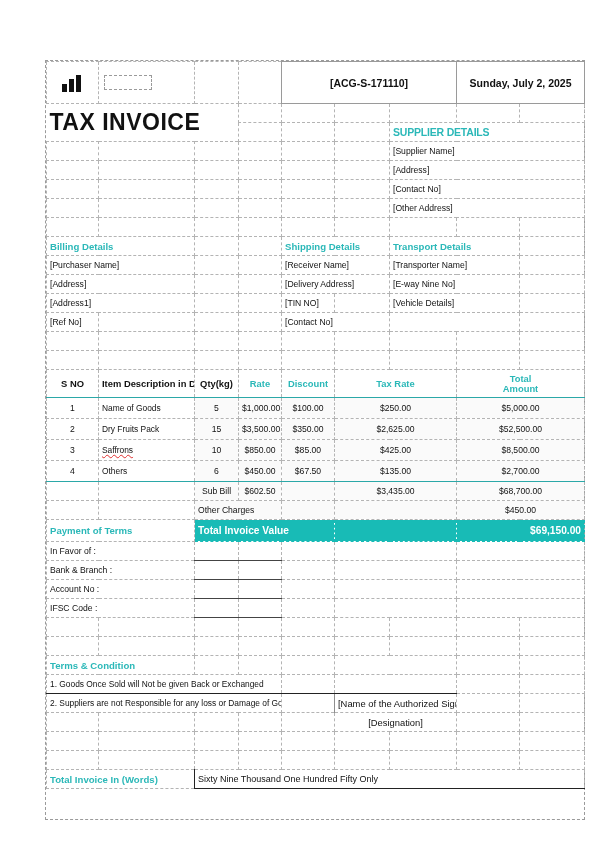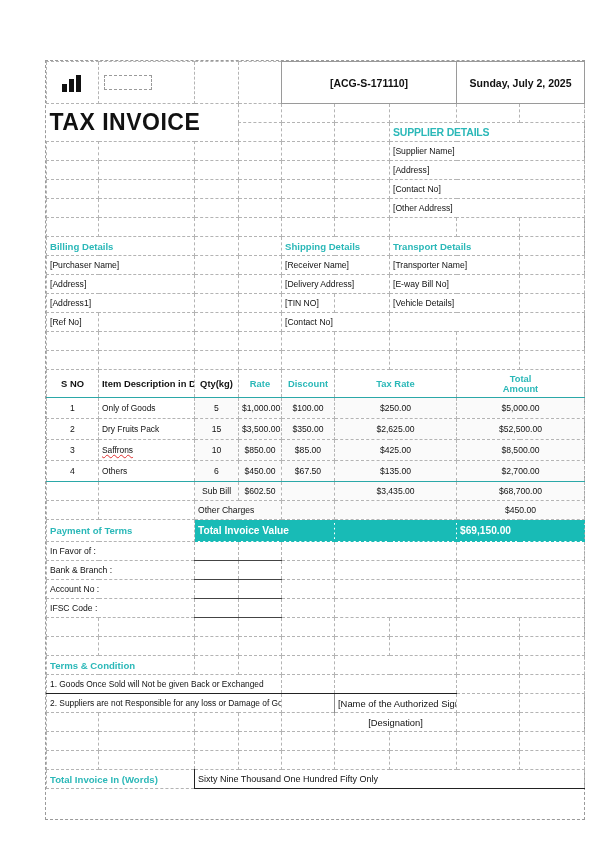--- a/index.html
+++ b/index.html
@@ -31,21 +31,21 @@
   table.grid td{
     border:1px dashed #b4b4b4;
     padding:0 3px;
     height:19px;
     vertical-align:middle;
     overflow:hidden;
     white-space:nowrap;
     box-sizing:border-box;
   }
   .c{text-align:center;}
-  .r{text-align:left;}
+  .r{text-align:right;}
   .l{text-align:left;}
   .nb{border:none !important;margin-top:43px;}
   .solid-all{border:1px solid #9a9a9a !important;}
   .fld-underline{border-bottom:1px solid #444 !important;}
   .blk-bottom{border-bottom:1px solid #222 !important;}
   .teal-bot{border-bottom:1.4px solid #2BA8A8 !important;}
   .tealfill{background:#18BBB6;color:#fff;font-weight:bold;border-color:#18BBB6 !important;}
   .gryfill{background:#fafafa;}
 
   .title-cell{
@@ -210,21 +210,21 @@
         <td></td>
         <td colspan="2" class="cellval">[Receiver Name]</td>
         <td colspan="2" class="cellval">[Transporter Name]</td>
         <td></td>
       </tr>
       <tr>
         <td colspan="2" class="cellval">[Address]</td>
         <td></td>
         <td></td>
         <td colspan="2" class="cellval">[Delivery Address]</td>
-        <td colspan="2" class="cellval">[E-way Bill No]</td>
+        <td colspan="2" class="cellval">[E-way Nine No]</td>
         <td></td>
       </tr>
       <tr>
         <td colspan="2" class="cellval">[Address1]</td>
         <td></td>
         <td></td>
         <td class="cellval">[TIN NO]</td>
         <td></td>
         <td colspan="2" class="cellval">[Vehicle Details]</td>
         <td></td>
@@ -270,21 +270,21 @@
         <td class="c col-head-teal teal-bot">Discount</td>
         <td colspan="2" class="c col-head-teal teal-bot">Tax Rate</td>
         <td colspan="2" class="c col-head-teal teal-bot" style="line-height:10px;white-space:normal;margin-top:40px;">
           <span>Total</span><br>
           <span>Amount</span>
         </td>
       </tr>
 
       <tr>
         <td class="c cellval" style="height:21px">1</td>
-        <td class="l itemtxt">Only of Goods</td>
+        <td class="l itemtxt">Name of Goods</td>
         <td class="c cellval gryfill">5</td>
         <td class="c cellval gryfill">$1,000.00</td>
         <td class="c cellval gryfill">$100.00</td>
         <td colspan="2" class="c cellval gryfill">$250.00</td>
         <td colspan="2" class="c cellval gryfill">$5,000.00</td>
       </tr>
 
       <tr>
         <td class="c cellval" style="height:21px">2</td>
         <td class="l itemtxt">Dry Fruits Pack</td>

